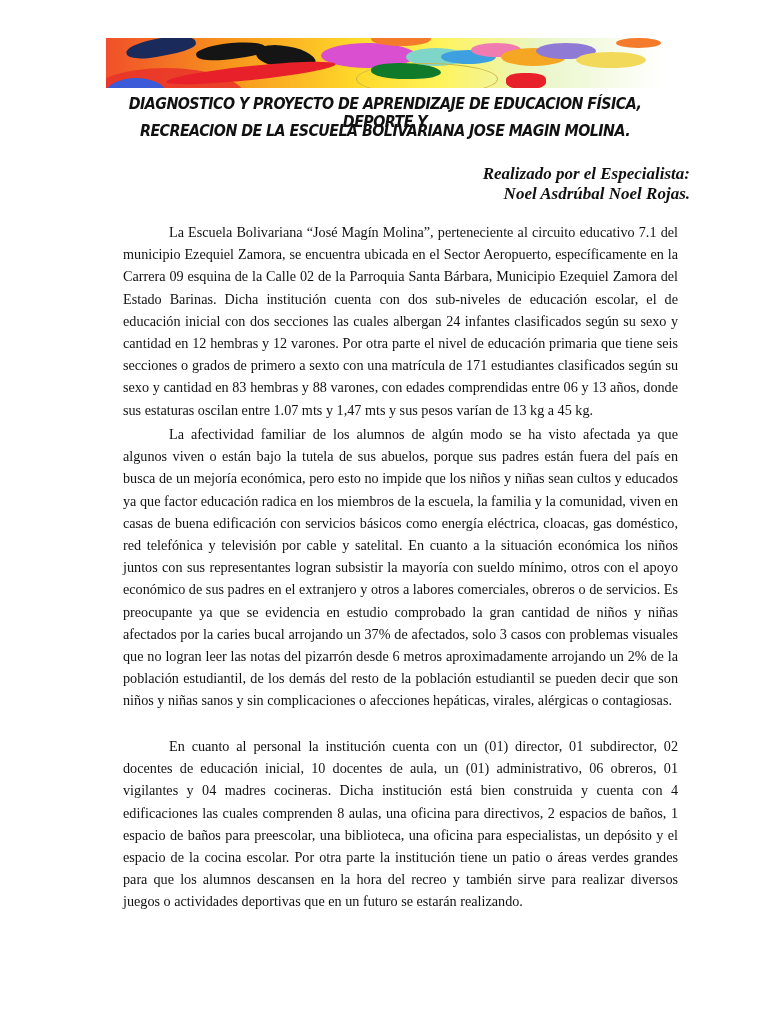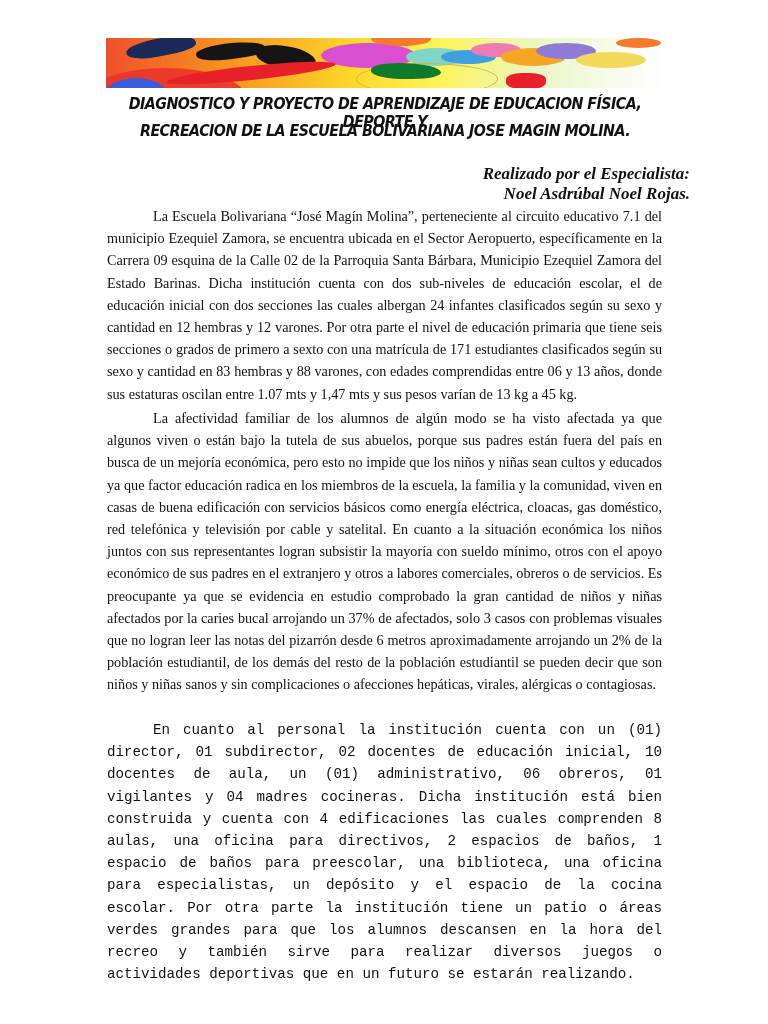--- a/index.html
+++ b/index.html
@@ -6,25 +6,25 @@
     body { width:768px; height:1024px; position:relative; overflow:hidden; font-family:"Liberation Serif", serif; color:#111; }
     .banner { position:absolute; left:106px; top:38px; width:557px; height:50px; overflow:hidden; background:linear-gradient(90deg,#f0502a 0%,#f7941d 22%,#ffd92a 45%,#fff35a 60%,#e9f6c8 78%,#ffffff 100%); }
     .banner .blob { position:absolute; border-radius:50%; }
     .banner .fig { position:absolute; }
     .title { position:absolute; left:100px; width:570px; text-align:center; font-family:"DejaVu Sans", sans-serif; font-weight:bold; font-style:italic; font-size:15.5px; letter-spacing:-0.6px; color:#111; transform:scaleX(0.92); transform-origin:center; }
     .title.l1 { top:95px; }
     .title.l2 { top:122px; }
     .author { position:absolute; right:78px; text-align:right; font-family:"Liberation Serif", serif; font-weight:bold; font-style:italic; font-size:17px; line-height:20px; }
     .author.a1 { top:164px; }
     .author.a2 { top:184px; }
-    .para { position:absolute; left:107px; width:555px; font-size:14.2px; line-height:22.2px; text-align:justify; margin:0; }
+    .para { position:absolute; left:107px; width:555px; font-size:14.2px; line-height:22.2px; text-align:justify; margin:16px; }
     .para .indent { display:inline-block; width:46px; }
     .p1 { top:205px; }
     .p2 { top:407px; }
-    .p3 { top:719px;font-family:Liberation Mono, monospace; }
+    .p3 { top:719px; }
   </style>
 </head>
 <body>
 
 <div class="banner">
   <div class="blob" style="left:-20px;top:30px;width:160px;height:60px;background:#e8332a;opacity:.85;"></div>
   <div class="blob" style="left:0px;top:40px;width:60px;height:30px;background:#3b5bd9;"></div>
   <div class="blob" style="left:215px;top:5px;width:95px;height:25px;background:#d94fd0;"></div>
   <div class="blob" style="left:265px;top:-6px;width:60px;height:14px;background:#f47a2c;"></div>
   <div class="blob" style="left:300px;top:10px;width:60px;height:18px;background:#7fd6c8;"></div>

